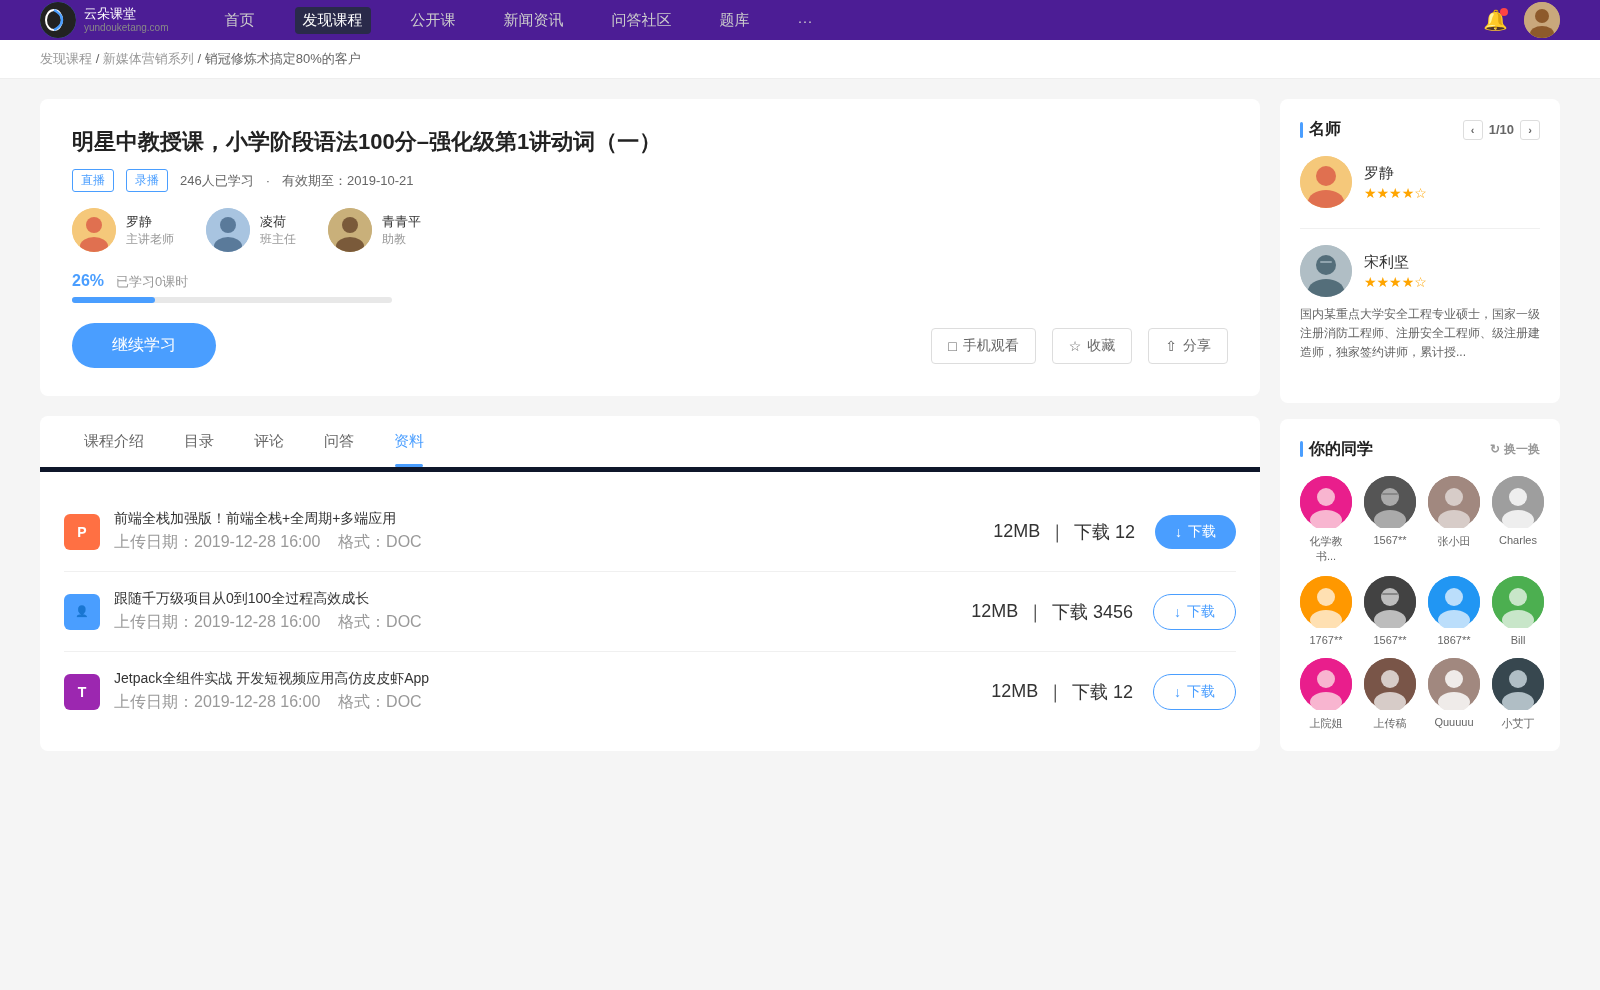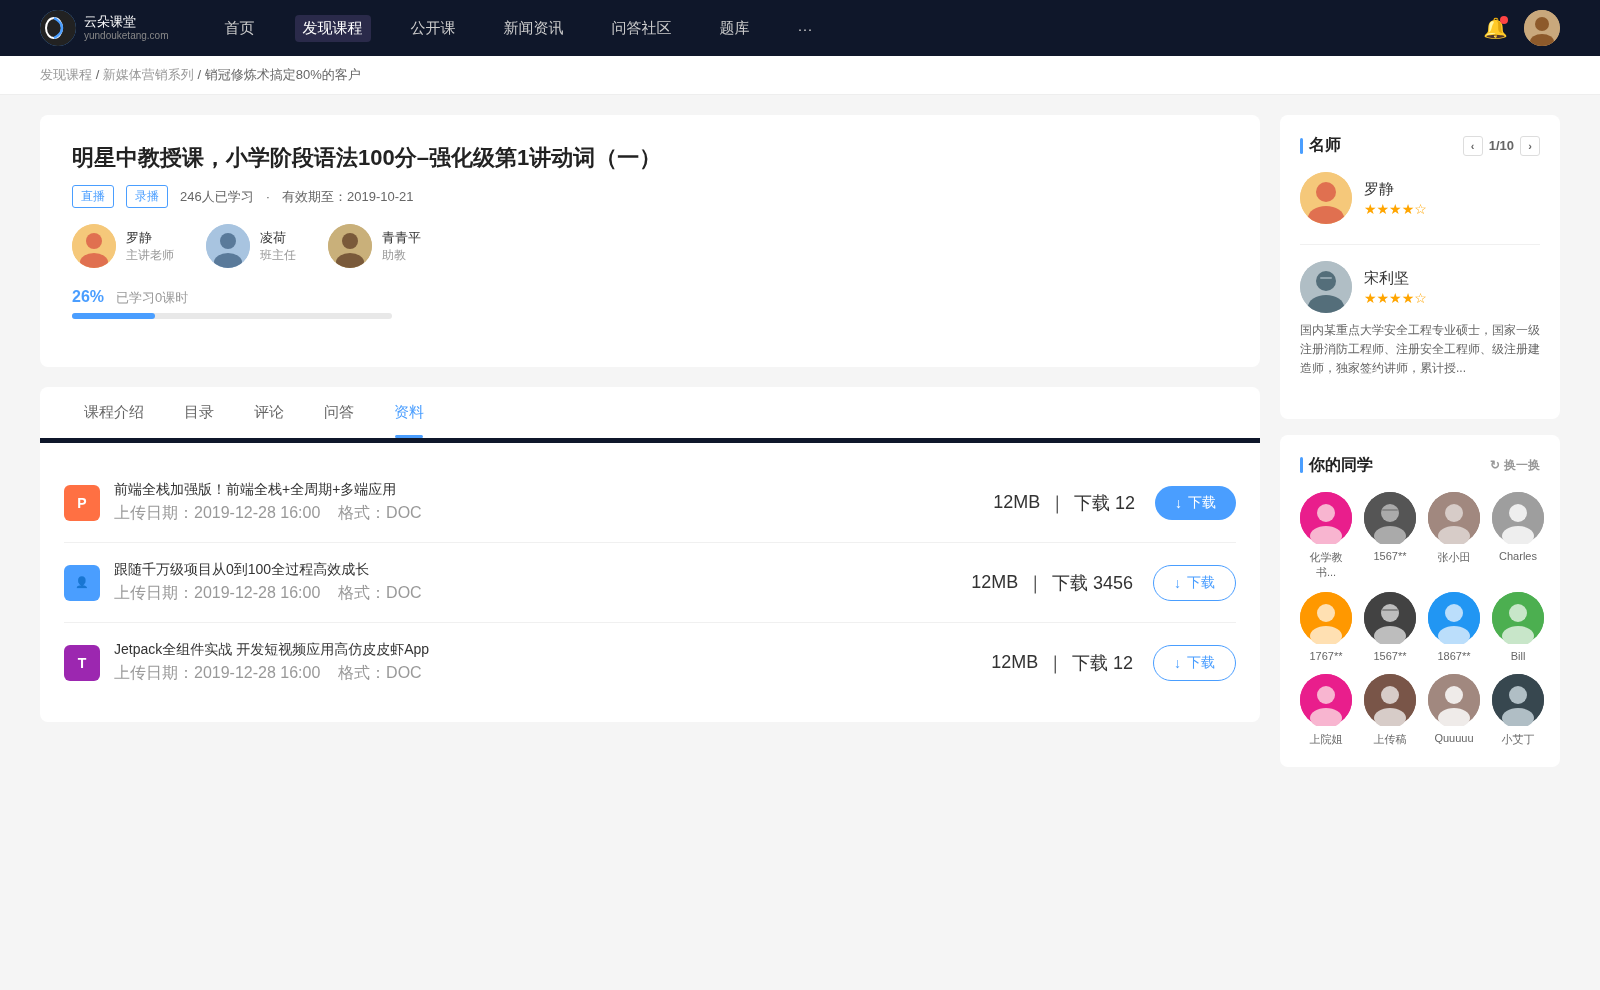--- a/index.html
+++ b/index.html
@@ -1,19 +1,19 @@
 <!DOCTYPE html>
 <html><head>
   <meta charset="utf-8">
   <style>
     * { box-sizing: border-box; margin: 0; padding: 0; }
     body { font-family: -apple-system, BlinkMacSystemFont, 'PingFang SC', 'Microsoft YaHei', sans-serif; background: #f5f5f5; font-size: 14px; color: #333; }
 
     
-    .navbar { background: #0f172a; height: 56px; display: flex; align-items: center; padding: 0 40px; gap: 32px; }
+    .navbar { background: #4c1d95; height: 40px; display: flex; align-items: center; padding: 0 40px; gap: 32px; }
     .navbar-logo { display: flex; align-items: center; gap: 8px; margin-right: 16px; }
     .logo-icon { width: 36px; height: 36px; background: #4a9eff; border-radius: 50%; display: flex; align-items: center; justify-content: center; color: white; font-size: 16px; font-weight: bold; }
     .logo-text { color: white; font-size: 13px; line-height: 1.2; }
     .nav-item { color: #ccc; font-size: 15px; cursor: pointer; padding: 4px 8px; }
     .nav-item.active { color: white; background: #2a2a4a; border-radius: 4px; }
     .navbar-right { margin-left: auto; display: flex; align-items: center; gap: 16px; }
     .bell-icon { color: #ccc; font-size: 20px; position: relative; cursor: pointer; }
     .bell-dot { width: 8px; height: 8px; background: #ff4444; border-radius: 50%; position: absolute; top: 0; right: 0; }
     .avatar-nav { width: 36px; height: 36px; border-radius: 50%; background: #c9a87c; overflow: hidden; cursor: pointer; display: flex; align-items: center; justify-content: center; }
     .avatar-nav svg { width: 36px; height: 36px; }
@@ -212,20 +212,36 @@
       <div class="progress-section">
         <div class="progress-label">
           <span class="percent">26%</span>
           <span class="desc">已学习0课时</span>
         </div>
         <div class="progress-bar-bg">
           <div class="progress-bar-fill" style="width: 26%;"></div>
         </div>
       </div>
 
+      <div class="actions-row">
+        <button class="btn-continue">继续学习</button>
+        <div style="flex:1;"></div>
+        <button class="action-btn">
+          <span>□</span>
+          <span>手机观看</span>
+        </button>
+        <button class="action-btn">
+          <span>☆</span>
+          <span>收藏</span>
+        </button>
+        <button class="action-btn">
+          <span>⇧</span>
+          <span>分享</span>
+        </button>
+      </div>
     </div>
 
     <div class="tabs-section">
       <div class="tabs-header">
         <div class="tab-item">课程介绍</div>
         <div class="tab-item">目录</div>
         <div class="tab-item">评论</div>
         <div class="tab-item">问答</div>
         <div class="tab-item active">资料</div>
       </div>

